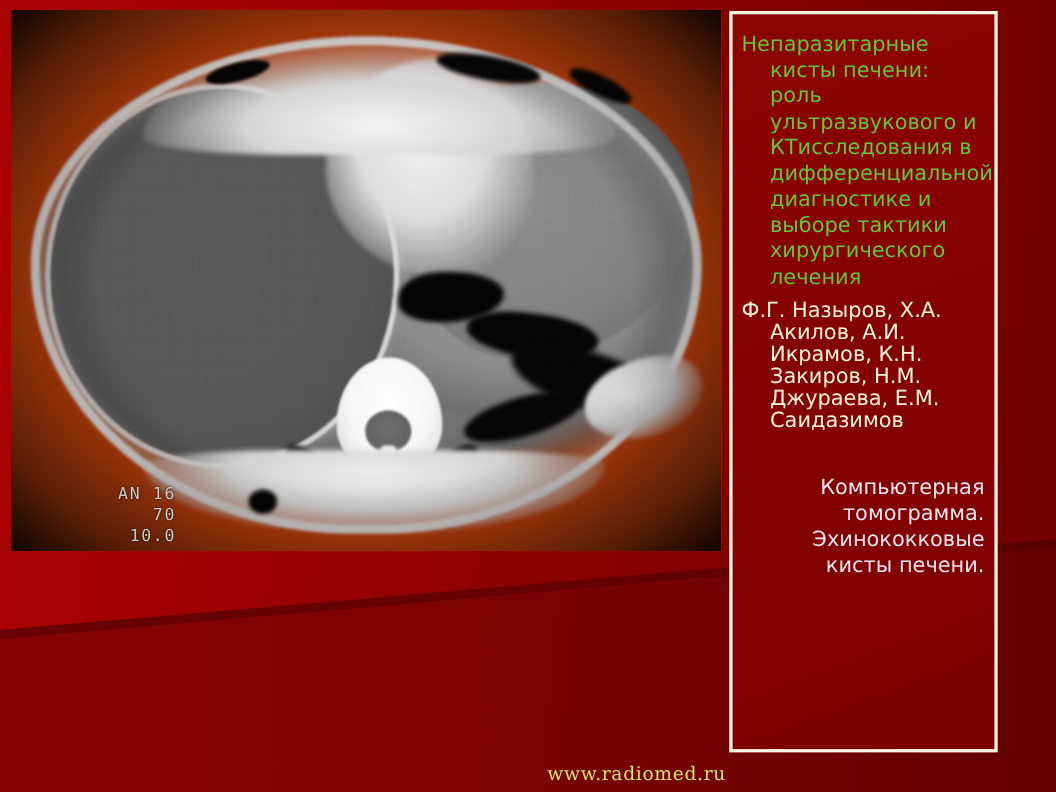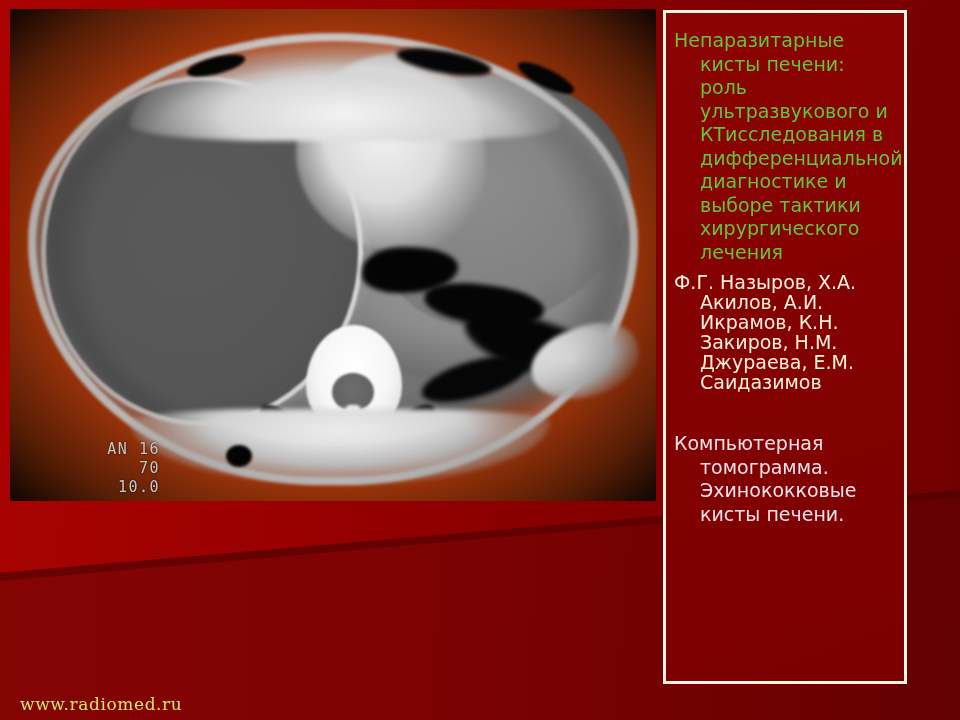--- a/index.html
+++ b/index.html
@@ -271,34 +271,34 @@
     color: #fdf3dc;
     font-size: 19px;
     line-height: 20px;
     margin: 8px 0 0 0;
   }
   .caption-text {
     color: #f7e3ee;
     font-size: 19px;
     line-height: 23.5px;
     margin: 40px 0 0 0;
+    text-align: right;
   }
 
   
   .footer {
     position: absolute;
     left: 0;
     bottom: 6px;
     width: 660px;
-    text-align: left;
+    text-align: right;
     font-family: "DejaVu Serif", "Liberation Serif", serif;
     font-size: 17px;
     letter-spacing: .6px;
     color: #d7e46a;
-    padding-left: 20px;
   }
 </style>
 </head>
 <body>
 
 <div id="slide">
 
   <div class="bg-base"></div>
   <div class="bg-wedge-lower"></div>
   <div class="bg-wedge-edge"></div>

